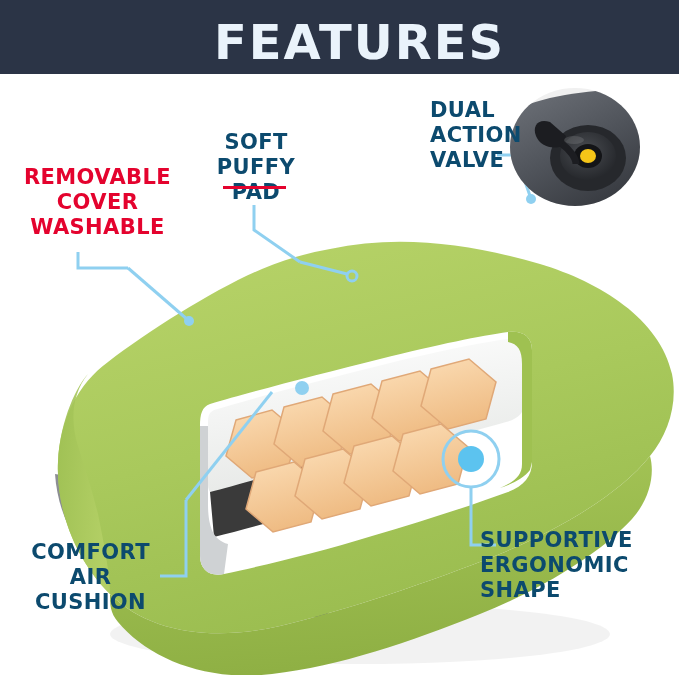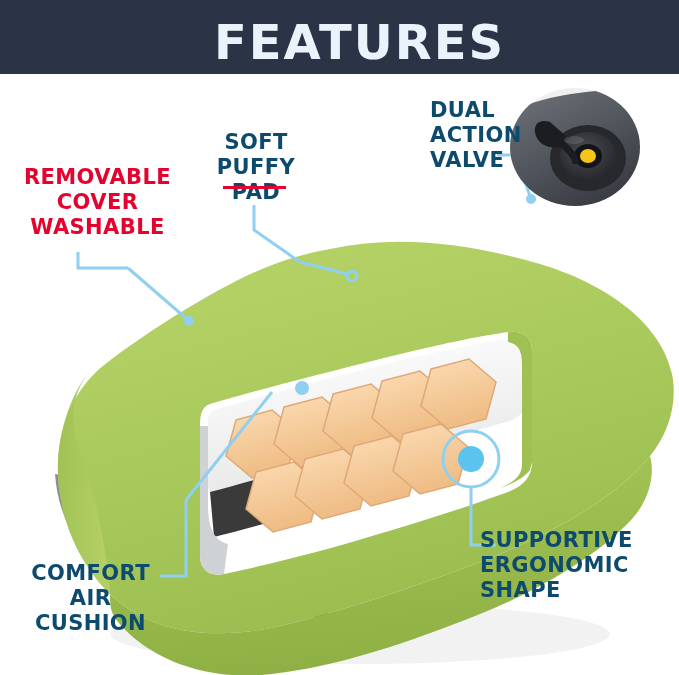--- a/index.html
+++ b/index.html
@@ -58,21 +58,21 @@
     color: #0c4a6e;
     letter-spacing: 0.4px;
     white-space: pre-line;
   }
   .label.red { color: #e4032e; }
   .label.center { text-align: center; }
 
   .label-removable { left: 10px; top: 165px; width: 175px; text-align: center; }
   .label-soft { left: 196px; top: 130px; width: 120px; text-align: center; }
   .label-dual { left: 430px; top: 98px; width: 120px; text-align: left; }
-  .label-comfort { left: 8px; top: 561px; width: 165px; text-align: center; }
+  .label-comfort { left: 8px; top: 540px; width: 165px; text-align: center; }
   .label-supportive { left: 480px; top: 528px; width: 175px; text-align: left; }
 
   .soft-underline {
     position: absolute;
     left: 223px;
     top: 186px;
     width: 63px;
     height: 3px;
     background: #e4032e;
   }

